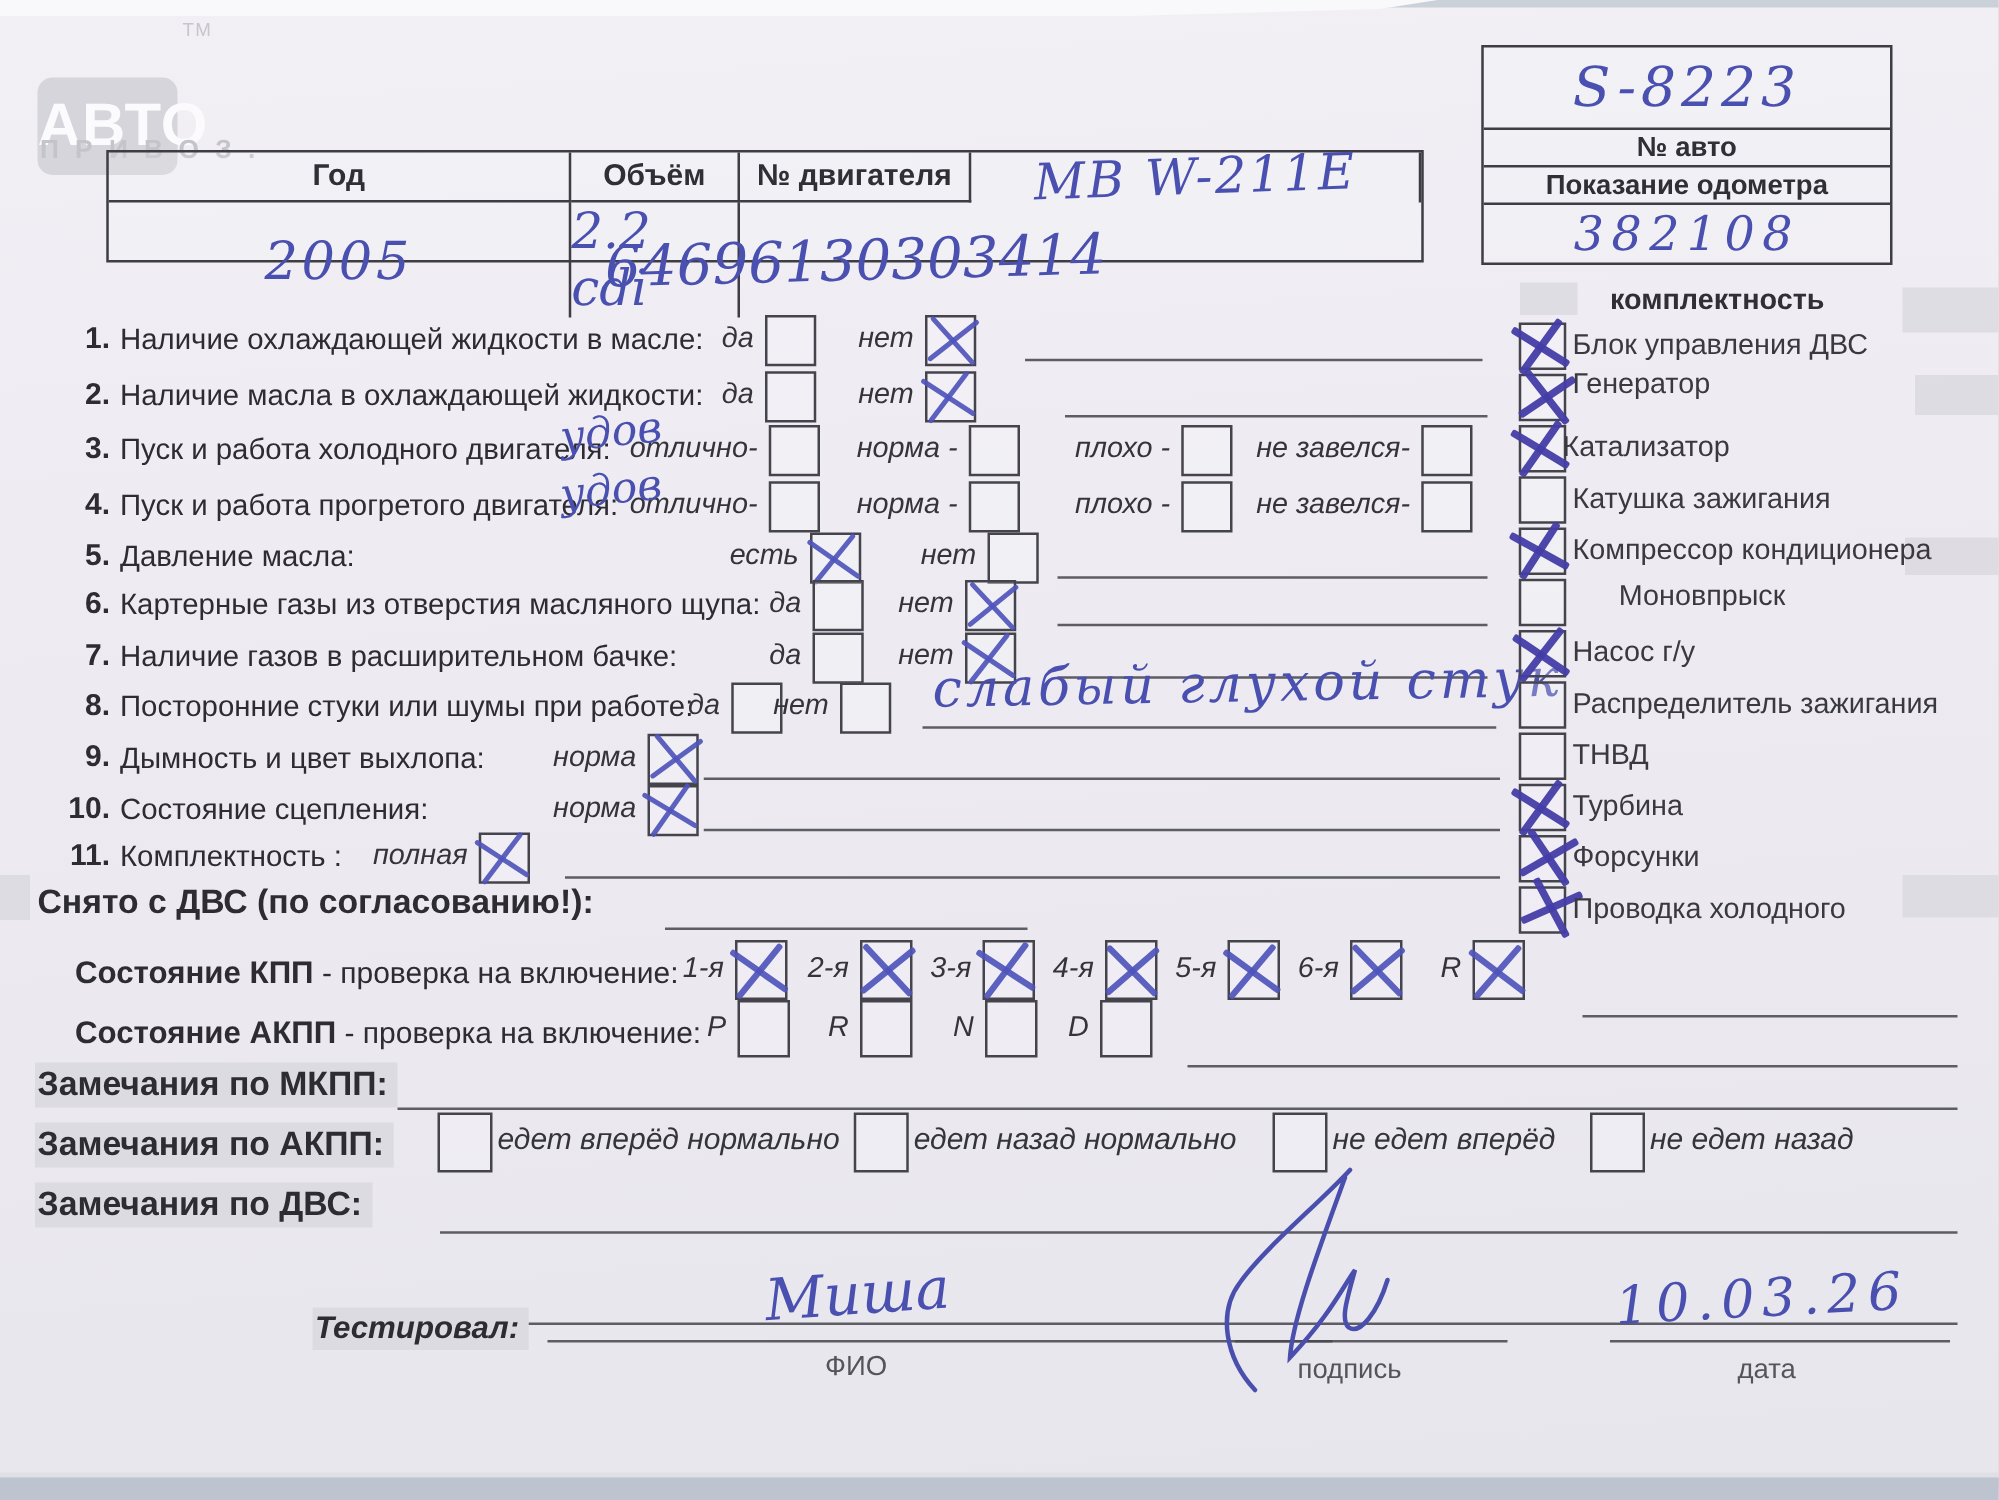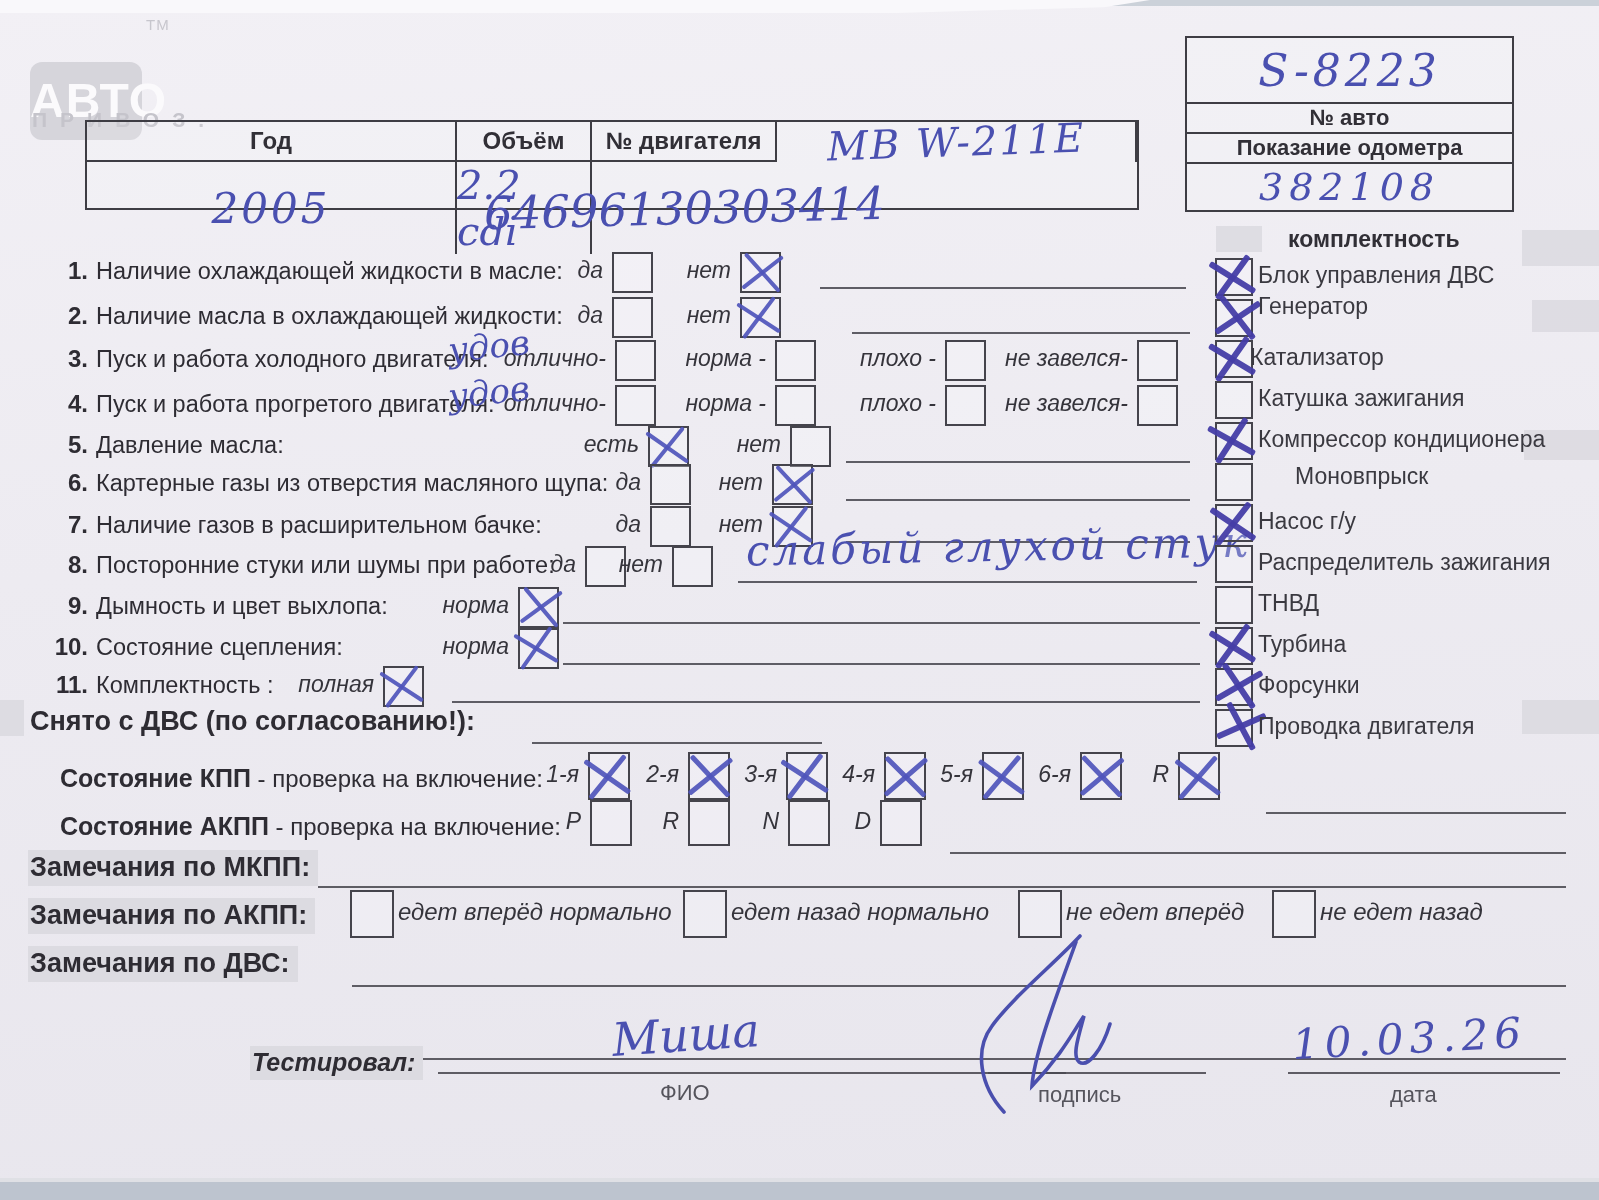--- a/index.html
+++ b/index.html
@@ -279,21 +279,21 @@
         <span class="xmark comp" style="transform: rotate(-8deg) translate(-2px, -2.66667px);"></span>
       </span>
       <span class="complabel" style="left: 1258px; top: 631px;">Турбина</span>
       <span class="obox" style="left: 1215px; top: 668px; width: 34px; height: 34px;">
         <span class="xmark comp" style="transform: rotate(16deg) translate(4px, -5.33333px);"></span>
       </span>
       <span class="complabel" style="left: 1258px; top: 672px;">Форсунки</span>
       <span class="obox" style="left: 1215px; top: 709px; width: 34px; height: 34px;">
         <span class="xmark comp" style="transform: rotate(22deg) translate(5.5px, -7.33333px);"></span>
       </span>
-      <span class="complabel" style="left: 1258px; top: 713px;">Проводка двигателя</span>
+      <span class="complabel" style="left: 1258px; top: 713px;">Проводка холодного</span>
       <span class="oltext" style="left: 579px; top: 774px;">1-я</span>
       <span class="obox" style="left: 588px; top: 752px; width: 38px; height: 44px;">
         <span class="xmark big" style="transform: rotate(-5deg) translate(-1.25px, -1.66667px);"></span>
       </span>
       <span class="oltext" style="left: 679px; top: 774px;">2-я</span>
       <span class="obox" style="left: 688px; top: 752px; width: 38px; height: 44px;">
         <span class="xmark big" style="transform: rotate(7deg) translate(1.75px, -2.33333px);"></span>
       </span>
       <span class="oltext" style="left: 777px; top: 774px;">3-я</span>
       <span class="obox" style="left: 786px; top: 752px; width: 38px; height: 44px;">

